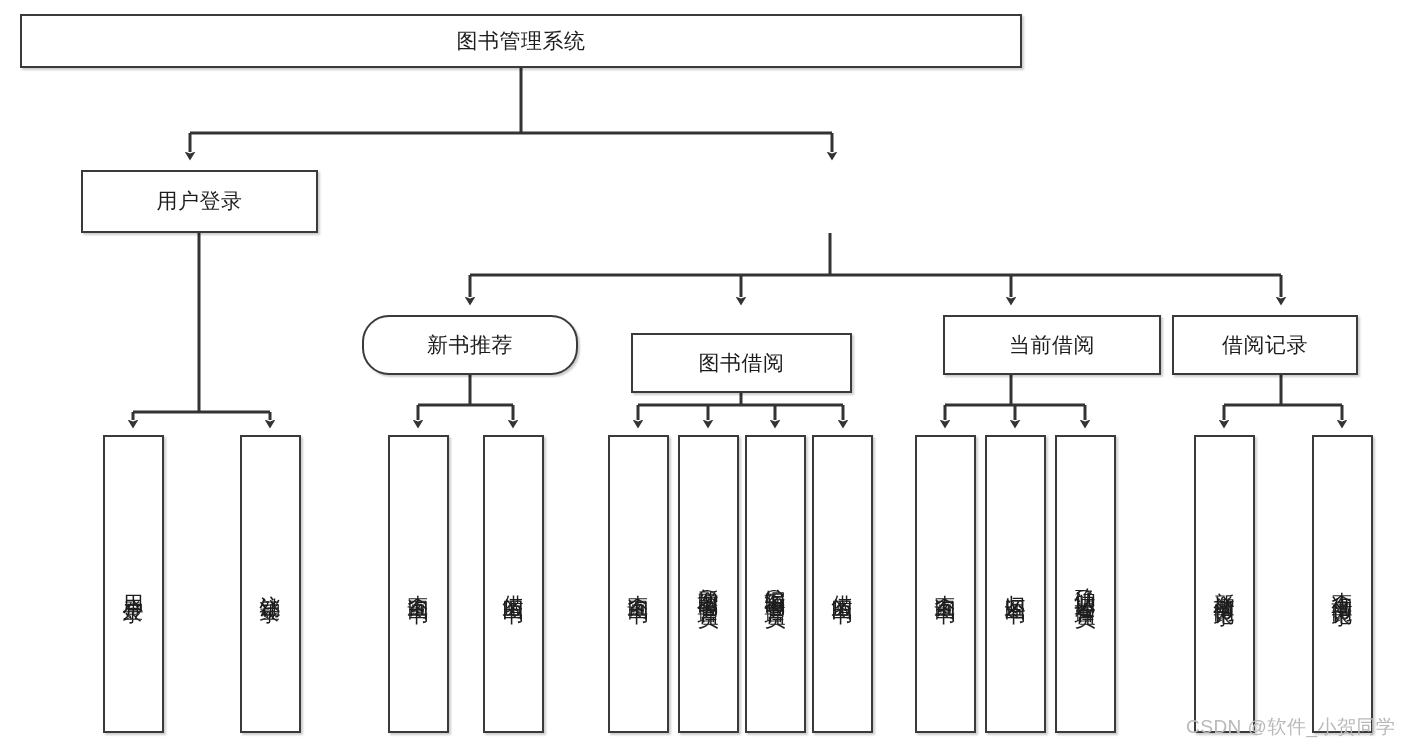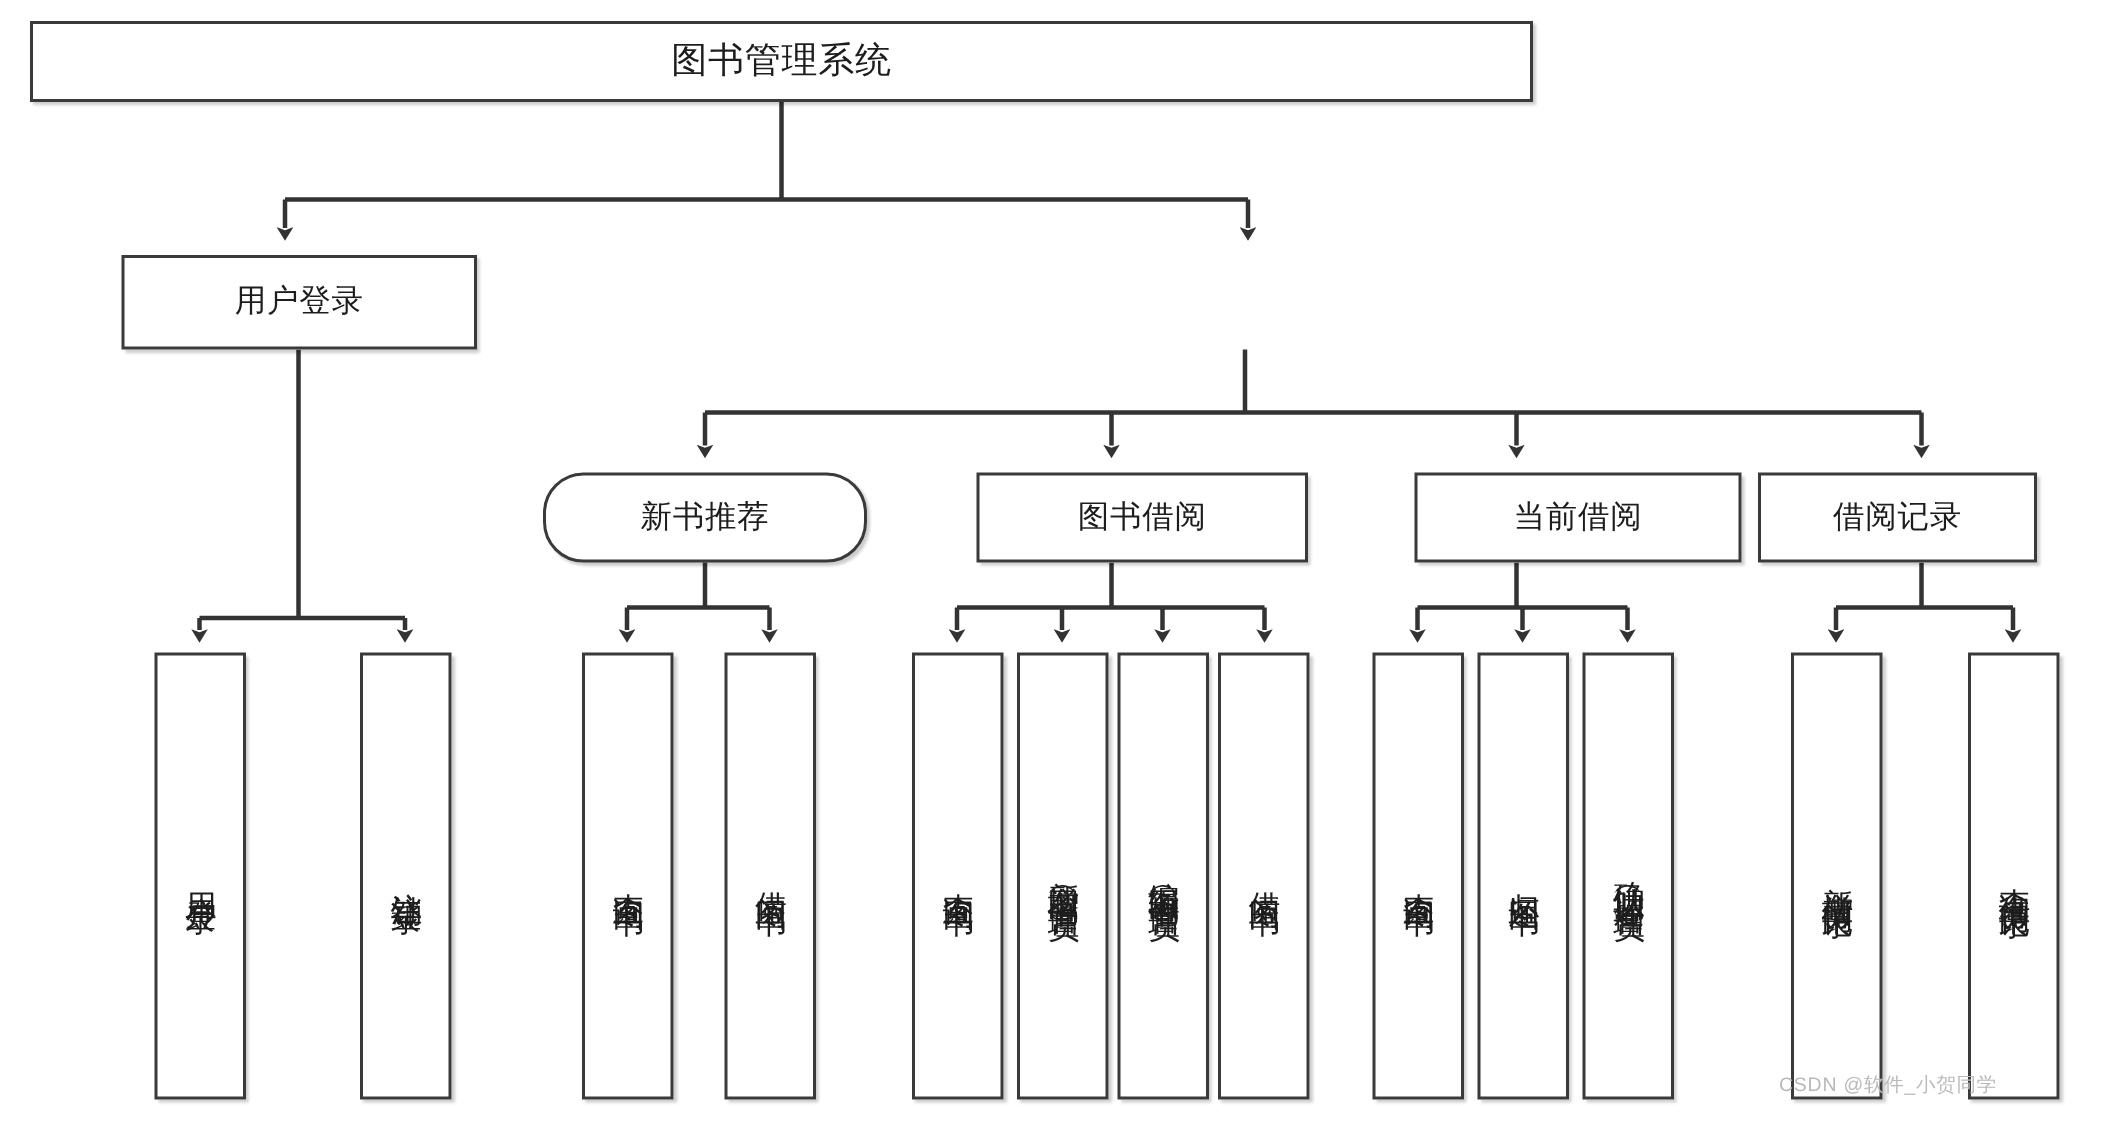--- a/index.html
+++ b/index.html
@@ -43,40 +43,40 @@
     text-align: center;
     line-height: 1.08;
     letter-spacing: 0.5px;
     white-space: nowrap;
   }
   
   .node.horiz .label {
     font-size: 21px;
   }
   .node.root .label {
-    font-size: 24px;
+    font-size: 21px;
   }
   
   .node.vert {
     align-items: center;
     justify-content: center;
   }
   .node.vert .label {
     writing-mode: vertical-rl;
     text-orientation: upright;
     font-size: 21px;
     line-height: 1.0;
     letter-spacing: 3px;
     white-space: nowrap;
   }
   .watermark {
     position: absolute;
     left: 1186px;
     top: 714px;
-    font-size: 13px;
+    font-size: 19px;
     color: #b9b9b9;
     letter-spacing: 0.5px;
     white-space: nowrap;
     z-index: 3;
     pointer-events: none;
   }
 </style>
 </head>
 <body>
 
@@ -136,21 +136,21 @@
     <span class="label">图书管理系统</span>
   </div>
 
   <div class="node horiz" style="left:81px; top:170px; width:237px; height:63px;">
     <span class="label">用户登录</span>
   </div>
 
   <div class="node horiz" style="left:362px; top:315px; width:216px; height:60px;border-radius:27px;">
     <span class="label">新书推荐</span>
   </div>
-  <div class="node horiz" style="left:631px; top:315px; width:221px; height:60px;margin-left:20px;">
+  <div class="node horiz" style="left:631px; top:333px; width:221px; height:60px;">
     <span class="label">图书借阅</span>
   </div>
   <div class="node horiz" style="left:943px; top:315px; width:218px; height:60px;">
     <span class="label">当前借阅</span>
   </div>
   <div class="node horiz" style="left:1172px; top:315px; width:186px; height:60px;">
     <span class="label">借阅记录</span>
   </div>
 
   <div class="node vert" style="left:103px; top:435px; width:61px; height:298px;">

